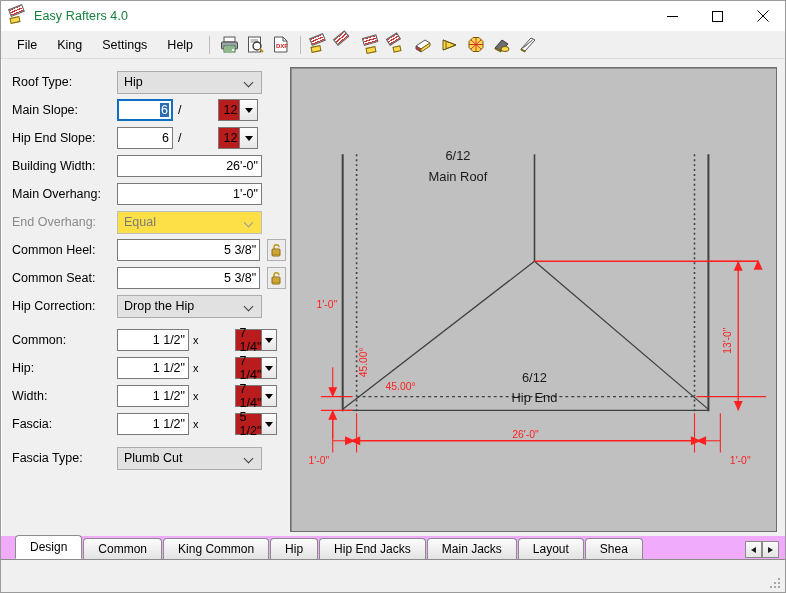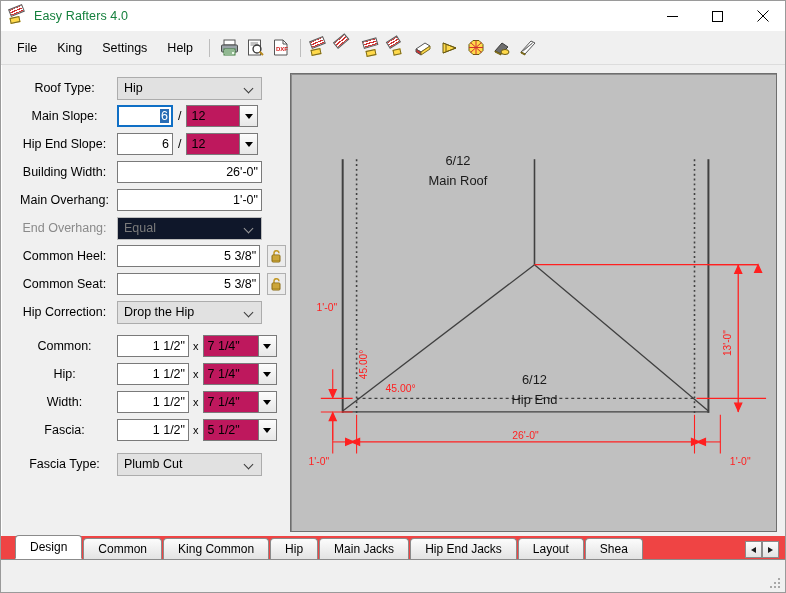--- a/index.html
+++ b/index.html
@@ -34,21 +34,21 @@
   }
   .win-btns { position: absolute; right: 0; top: 0; height: 30px; display: flex; }
   .win-btn {
     width: 45px; height: 30px; display: flex; align-items: center; justify-content: center;
     background: #ffffff;
   }
   .win-btn svg { display:block; }
 
   
   .menubar {
-    height: 34px; min-height: 28px;
+    height: 28px; min-height: 28px;
     background: #f0f0f0;
     display: flex; align-items: center;
     border-bottom: 1px solid #dcdcdc;
     padding-left: 6px;
   }
   .menu-item {
     font-size: 12.5px; color: #000;
     padding: 4px 10px; cursor: default;
   }
   .tb-sep {
@@ -84,21 +84,21 @@
     background: #f0f0f0;
     border-left: 1px solid #ffffff;
   }
   .frow {
     display: flex; align-items: center;
     height: 26px; margin-bottom: 2px;
     padding-left: 10px;
   }
   .frow.gap { margin-top: 8px; }
   .flabel {
-    width: 105px; min-width: 105px; text-align: center;
+    width: 105px; min-width: 105px; text-align: left;
     font-size: 12.5px; color: #000; 
   }
   .flabel.dim { color: #8a8a8a; }
 
   .tin {
     height: 22px; background: #fff;
     border: 1px solid #7a7a7a;
     font-size: 12.5px; color: #000;
     display: flex; align-items: center; justify-content: flex-end;
     padding: 0 3px;
@@ -110,22 +110,22 @@
   .w-num { width: 56px; }
   .w-wide { width: 145px; }
   .w-dim { width: 72px; }
 
   .slash { font-size: 12.5px; color: #000; margin: 0 5px; }
   .xmark { font-size: 11px; color: #000; margin: 0 4px; }
 
   
   .ecombo { display: flex; height: 22px; }
   .ecombo .eField {
-    flex: 1; background: #be185d; border: 1px solid #7a7a7a; border-right: none;
-    font-size: 12.5px; display: flex; align-items: center; padding-left: 4px;
+    flex: 1; background: #b91c1c; border: 1px solid #7a7a7a; border-right: none;
+    font-size: 12.5px; display: flex; align-items: center; padding-left: 4px; margin-left: 32px;
   }
   .ecombo .eBtn {
     width: 19px; background: linear-gradient(#fdfdfd,#e7e7e7);
     border: 1px solid #7a7a7a;
     display: flex; align-items: center; justify-content: center;
   }
   .ecombo.w-small { width: 72px; }
   .ecombo.w-med   { width: 74px; }
   .tri-down {
     width: 0; height: 0; border-left: 4px solid transparent;
@@ -133,21 +133,21 @@
   }
 
   
   .dd {
     width: 145px; height: 23px;
     background: #e1e1e1; border: 1px solid #acacac;
     display: flex; align-items: center; justify-content: space-between;
     padding: 0 7px 0 6px;
     font-size: 12.5px; color: #000;
   }
-  .dd.disabled { background: #0f172a; border-color: #bdbdbd; color: #7b7b7b; justify-content: space-between; }
+  .dd.disabled { background: #fde047; border-color: #bdbdbd; color: #7b7b7b; justify-content: space-between; }
   .chev {
     width: 9px; height: 9px; position: relative;
   }
   .chev::before {
     content:""; position:absolute; left:0; top:1px;
     width:6px; height:6px;
     border-right: 1.3px solid #3a3a3a; border-bottom: 1.3px solid #3a3a3a;
     transform: rotate(45deg);
   }
   .dd.disabled .chev::before { border-color:#9a9a9a; }
@@ -170,21 +170,21 @@
   }
   .draw-panel svg { display:block; width:100%; height:100%; }
 
   
   .tabstrip {
     height: 24px; min-height: 24px;
     position: relative;
     display: flex; align-items: flex-end;
     padding-left: 14px;
     border-bottom: 1px solid #8b8b8b;
-    background: #ef4444;
+    background: #f0abfc;
   }
   .tab {
     height: 21px; padding: 0 14px;
     background: linear-gradient(#fcfcfc,#e3e3e3);
     border: 1px solid #8b8b8b; border-bottom: none;
     border-radius: 4px 4px 0 0;
     margin-right: 1px;
     display: flex; align-items: center; justify-content: center;
     font-size: 12px; color: #000;
   }
@@ -614,24 +614,24 @@
     <div class="tab">
         <span>Common</span>
       </div>
     <div class="tab">
         <span>King Common</span>
       </div>
     <div class="tab">
         <span>Hip</span>
       </div>
     <div class="tab">
+        <span>Hip End Jacks</span>
+      </div>
+    <div class="tab">
         <span>Main Jacks</span>
-      </div>
-    <div class="tab">
-        <span>Hip End Jacks</span>
       </div>
     <div class="tab">
         <span>Layout</span>
       </div>
     <div class="tab">
         <span>Shea</span>
       </div>
     <div class="tab-arrows">
       <div class="tab-arrow">
           <span class="tri-l"></span>

